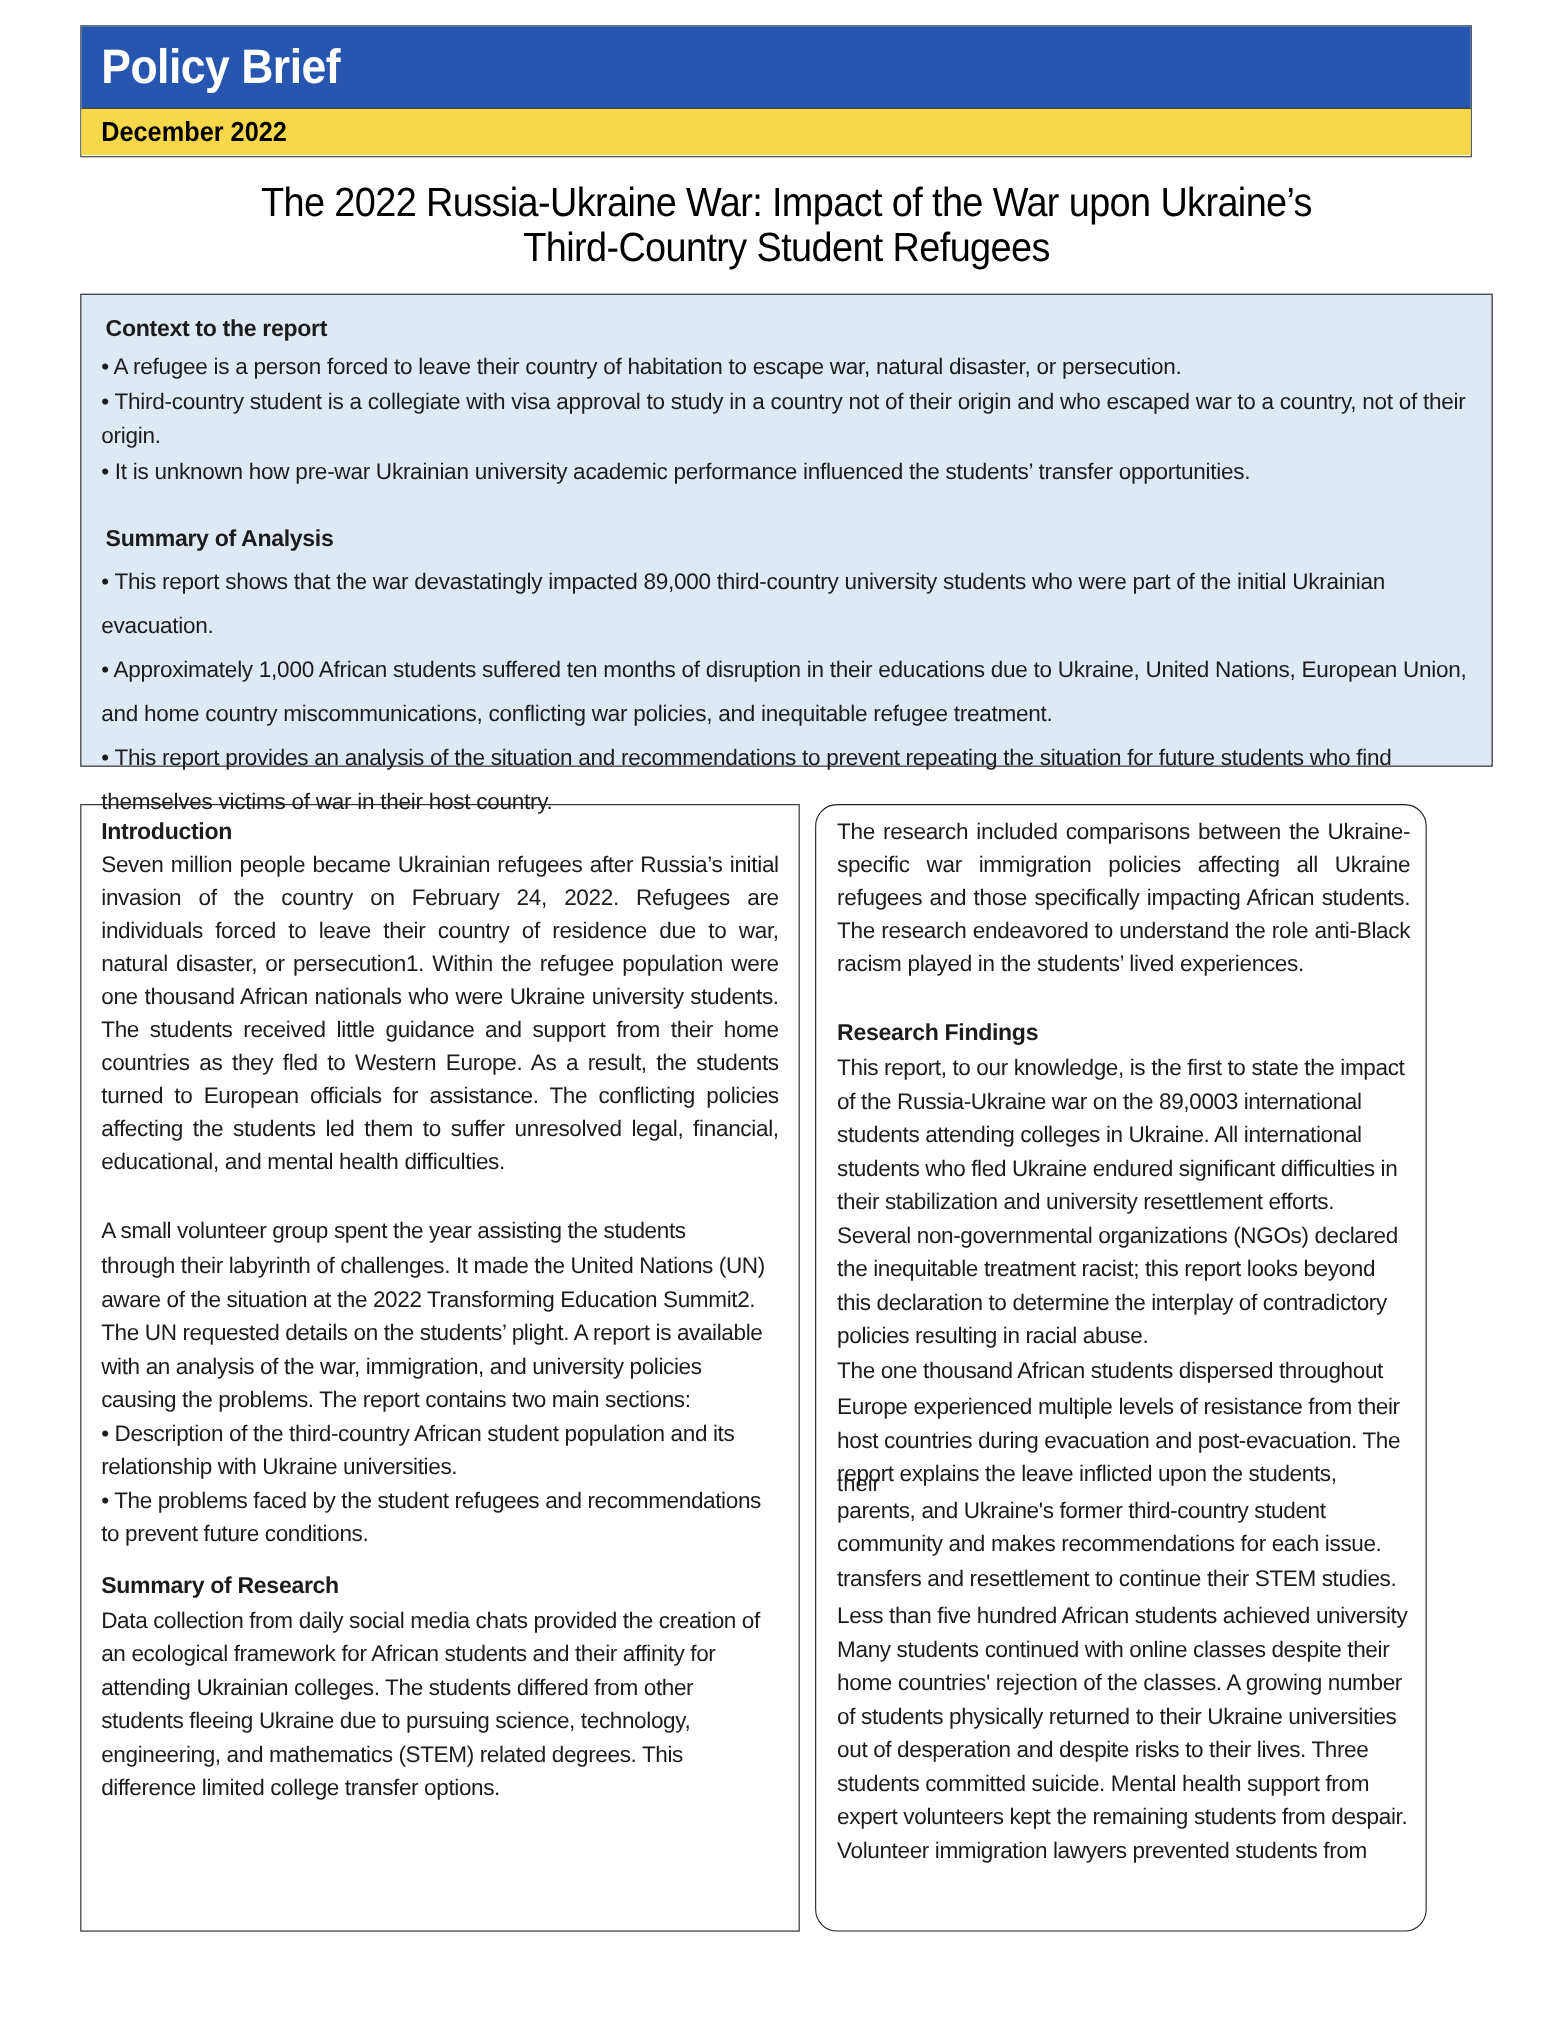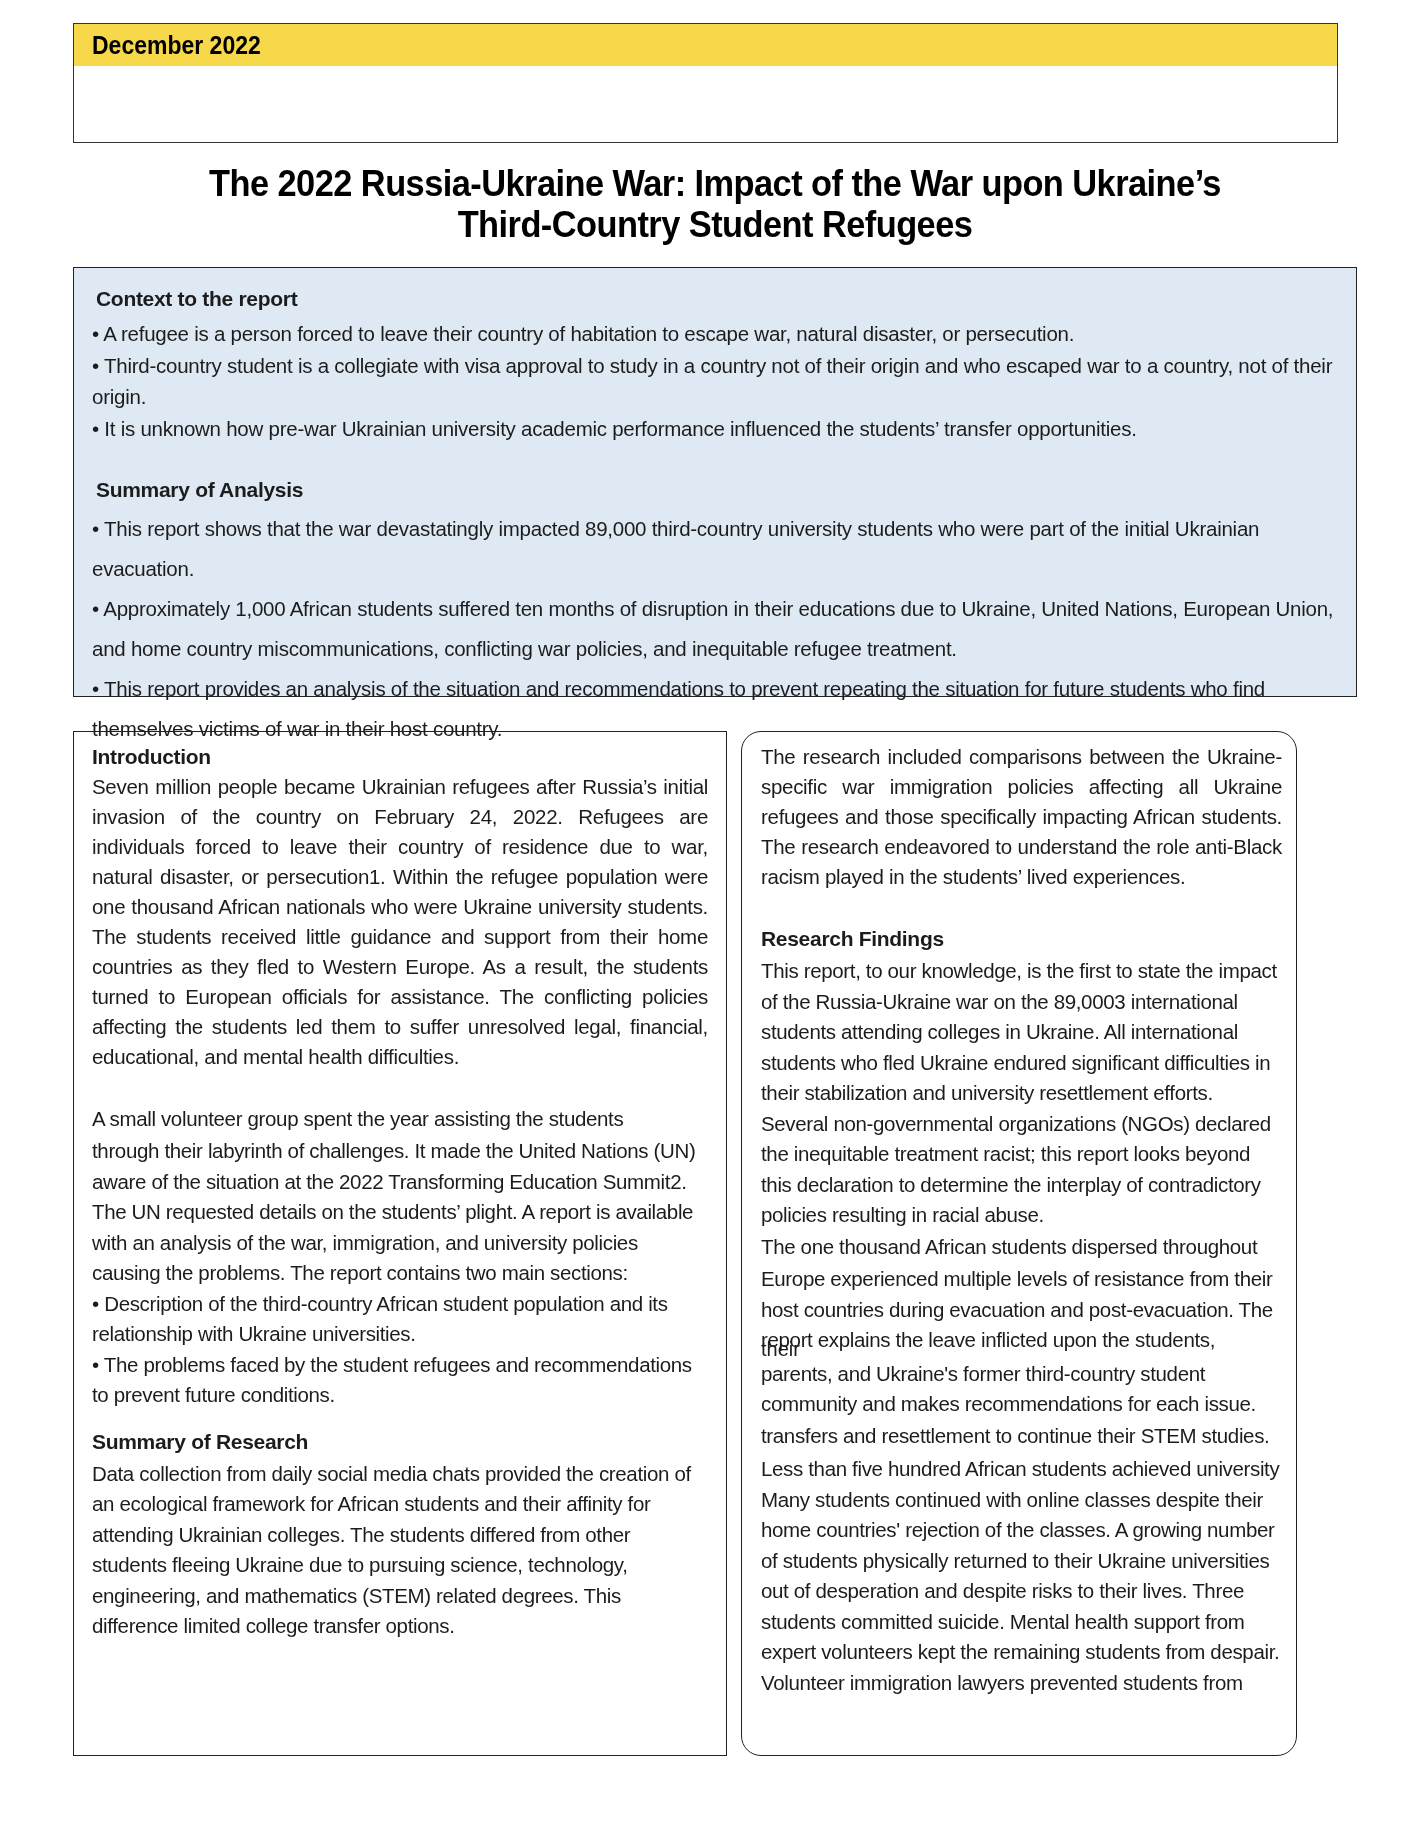--- a/index.html
+++ b/index.html
@@ -8,21 +8,21 @@
 
   #header { position: absolute; left: 73px; top: 23px; width: 1265px; height: 120px;
             border: 1.5px solid #333; box-sizing: border-box; }
   #header .blue { height: 75px; background: #2756b0; border-bottom: 1.5px solid #333; box-sizing: border-box;
                   display: flex; align-items: center; padding-left: 18px; }
   #header .blue span { color: #fff; font-weight: bold; font-size: 44px; letter-spacing: -0.5px; transform: scaleX(0.92); transform-origin: left center; display: inline-block; }
   #header .yellow { height: 42px; background: #f7d84a; display: flex; align-items: center; padding-left: 18px; }
   #header .yellow span { color: #000; font-weight: bold; font-size: 25px; transform: scaleX(0.92); transform-origin: left center; display: inline-block; }
 
   #title { position: absolute; left: 73px; top: 163px; width: 1284px; text-align: center;
-           font-weight: bold; font-size: 37px; line-height: 41px; color: #000; letter-spacing: -0.6px; }
+           font-weight: normal; font-size: 37px; line-height: 41px; color: #000; letter-spacing: -0.6px; }
   #title div { transform: scaleX(0.93); }
 
   #context { position: absolute; left: 73px; top: 267px; width: 1284px; height: 430px;
              background: #dfe9f4; border: 1.5px solid #222; box-sizing: border-box; padding: 12px 18px 0 18px;
              font-size: 20.5px; color: #1c1c1c; }
   #context .sec-h { font-weight: bold; font-size: 21px; margin: 4px; line-height: 30px; letter-spacing: -0.3px; }
   #context .bul { line-height: 31.5px; letter-spacing: -0.25px; margin: 0; }
   #context .gap { height: 27px; }
   #context .bul2 { line-height: 40px; letter-spacing: -0.25px; margin: 0; }
 
@@ -35,20 +35,23 @@
   .col .para { line-height: 30.5px; margin: 0; letter-spacing: -0.35px; }
   .col .sp { height: 30px; }
   .col .sp-sm { height: 10px; }
   .overlap-wrap { position: relative; }
   .overlap-word { position: absolute; left: 0; top: 14px; line-height: 20px; font-size: 20px; color: #1c1c1c; }
 </style>
 </head>
 <body>
 
 <div id="header">
+  <div class="blue">
+    <span>Policy Brief</span>
+  </div>
   <div class="yellow">
     <span>December 2022</span>
   </div>
 </div>
 
 <div id="title">
   <div>The 2022 Russia-Ukraine War: Impact of the War upon Ukraine’s</div>
   <div>Third-Country Student Refugees</div>
 </div>
 

